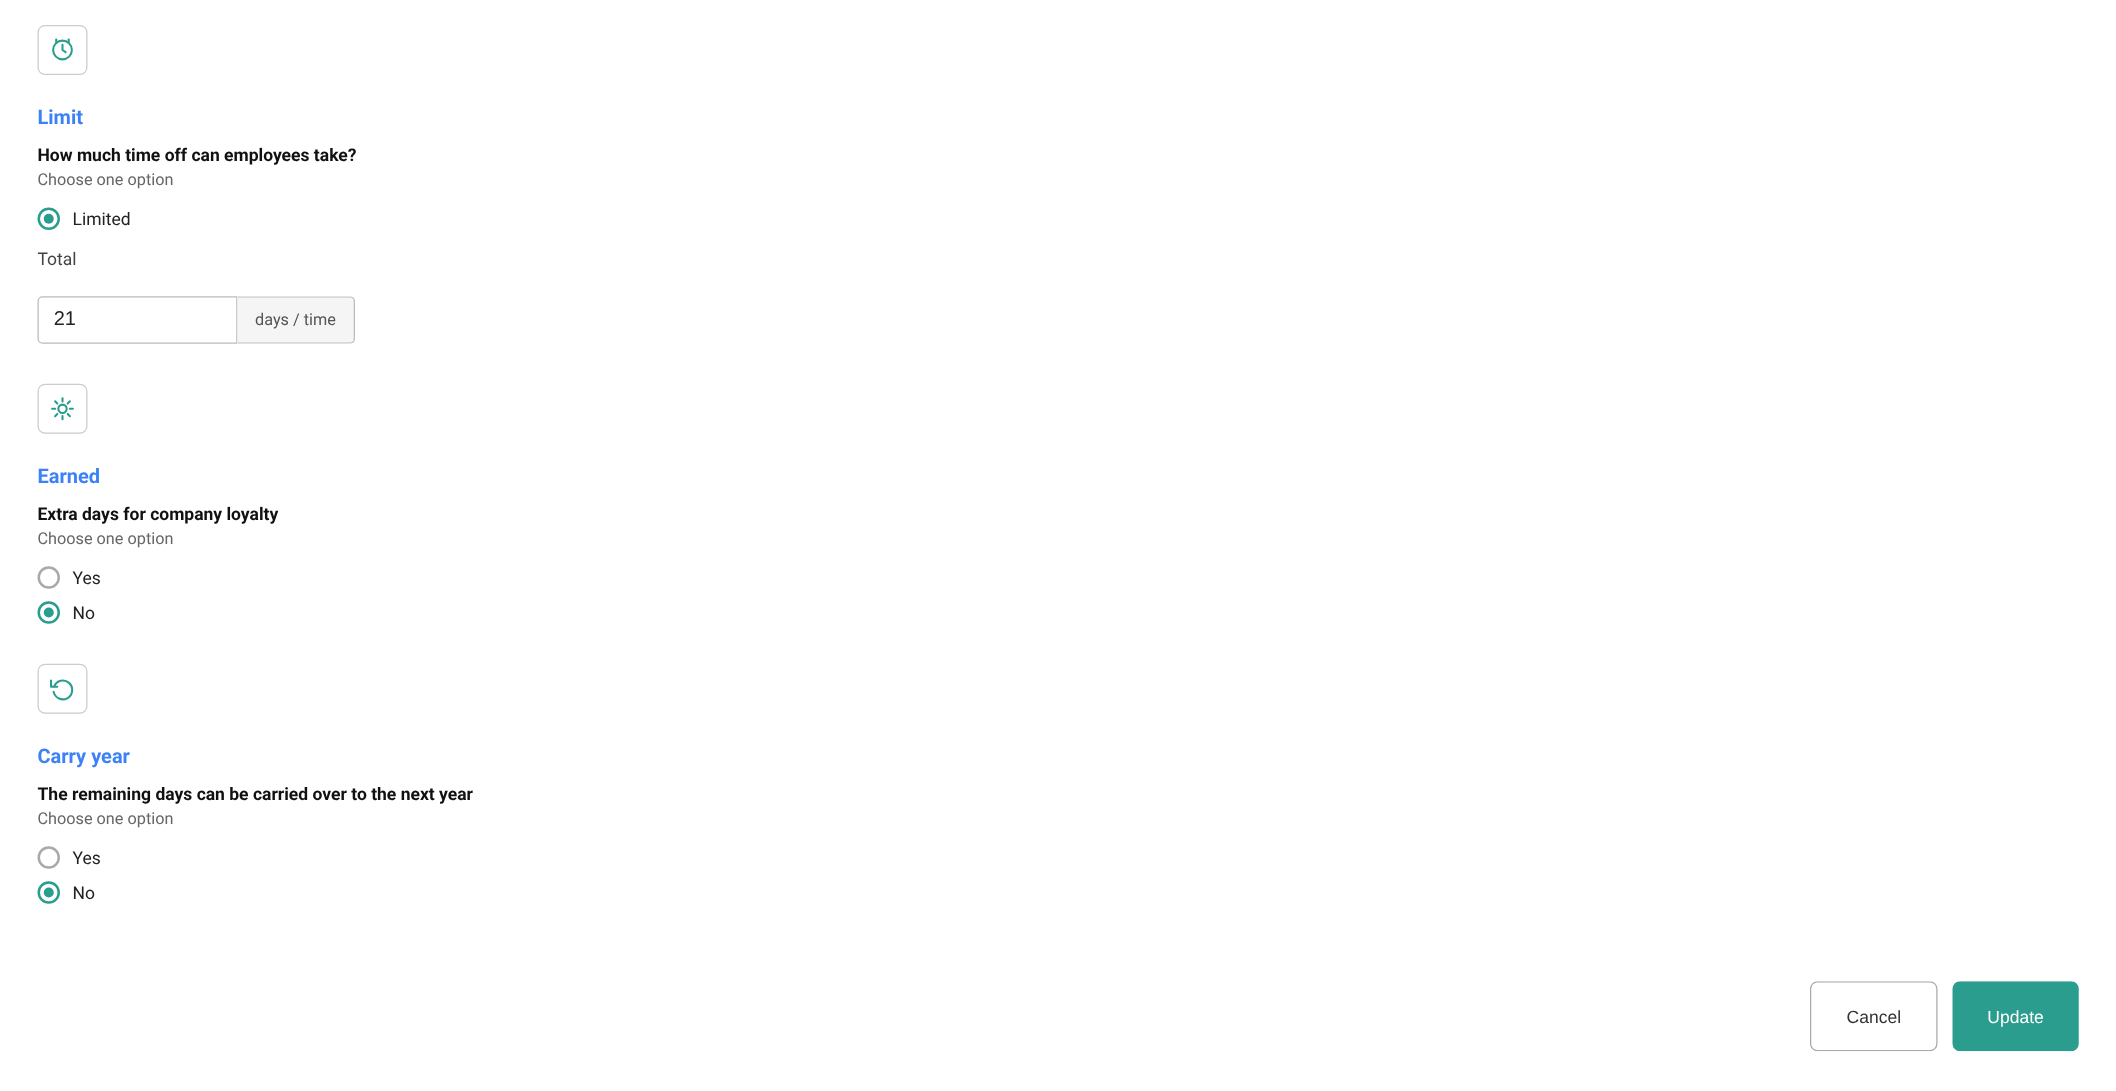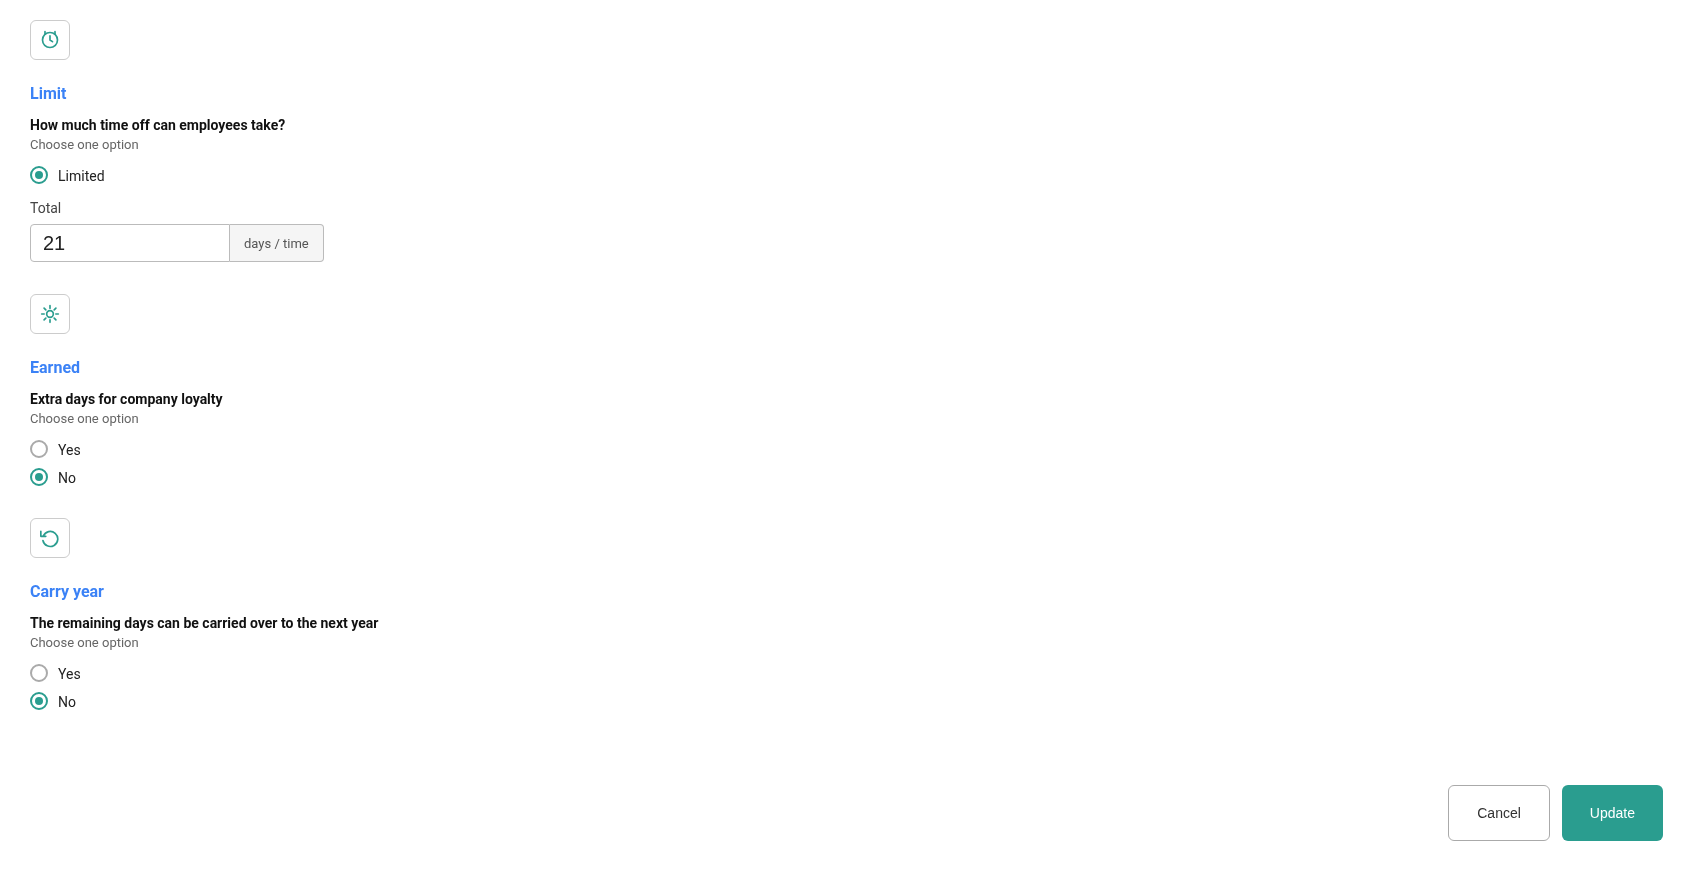--- a/index.html
+++ b/index.html
@@ -111,36 +111,36 @@
       color: #222;
     }
 
     .total-section {
       margin-top: 16px;
     }
 
     .total-label {
       font-size: 14px;
       color: #444;
-      margin-bottom: 8px;
+      margin-bottom: 21px;
     }
 
     .total-input-group {
       display: flex;
       align-items: center;
       gap: 0;
     }
 
     .total-input {
-      width: 200px;
+      width: 160px;
       height: 38px;
       border: 1.5px solid #bbb;
       border-radius: 4px 0 0 4px;
       padding: 0 12px;
-      font-size: 20px;
+      font-size: 16px;
       color: #222;
       outline: none;
     }
 
     .total-unit {
       height: 38px;
       background: #f5f5f5;
       border: 1.5px solid #bbb;
       border-left: none;
       border-radius: 0 4px 4px 0;

